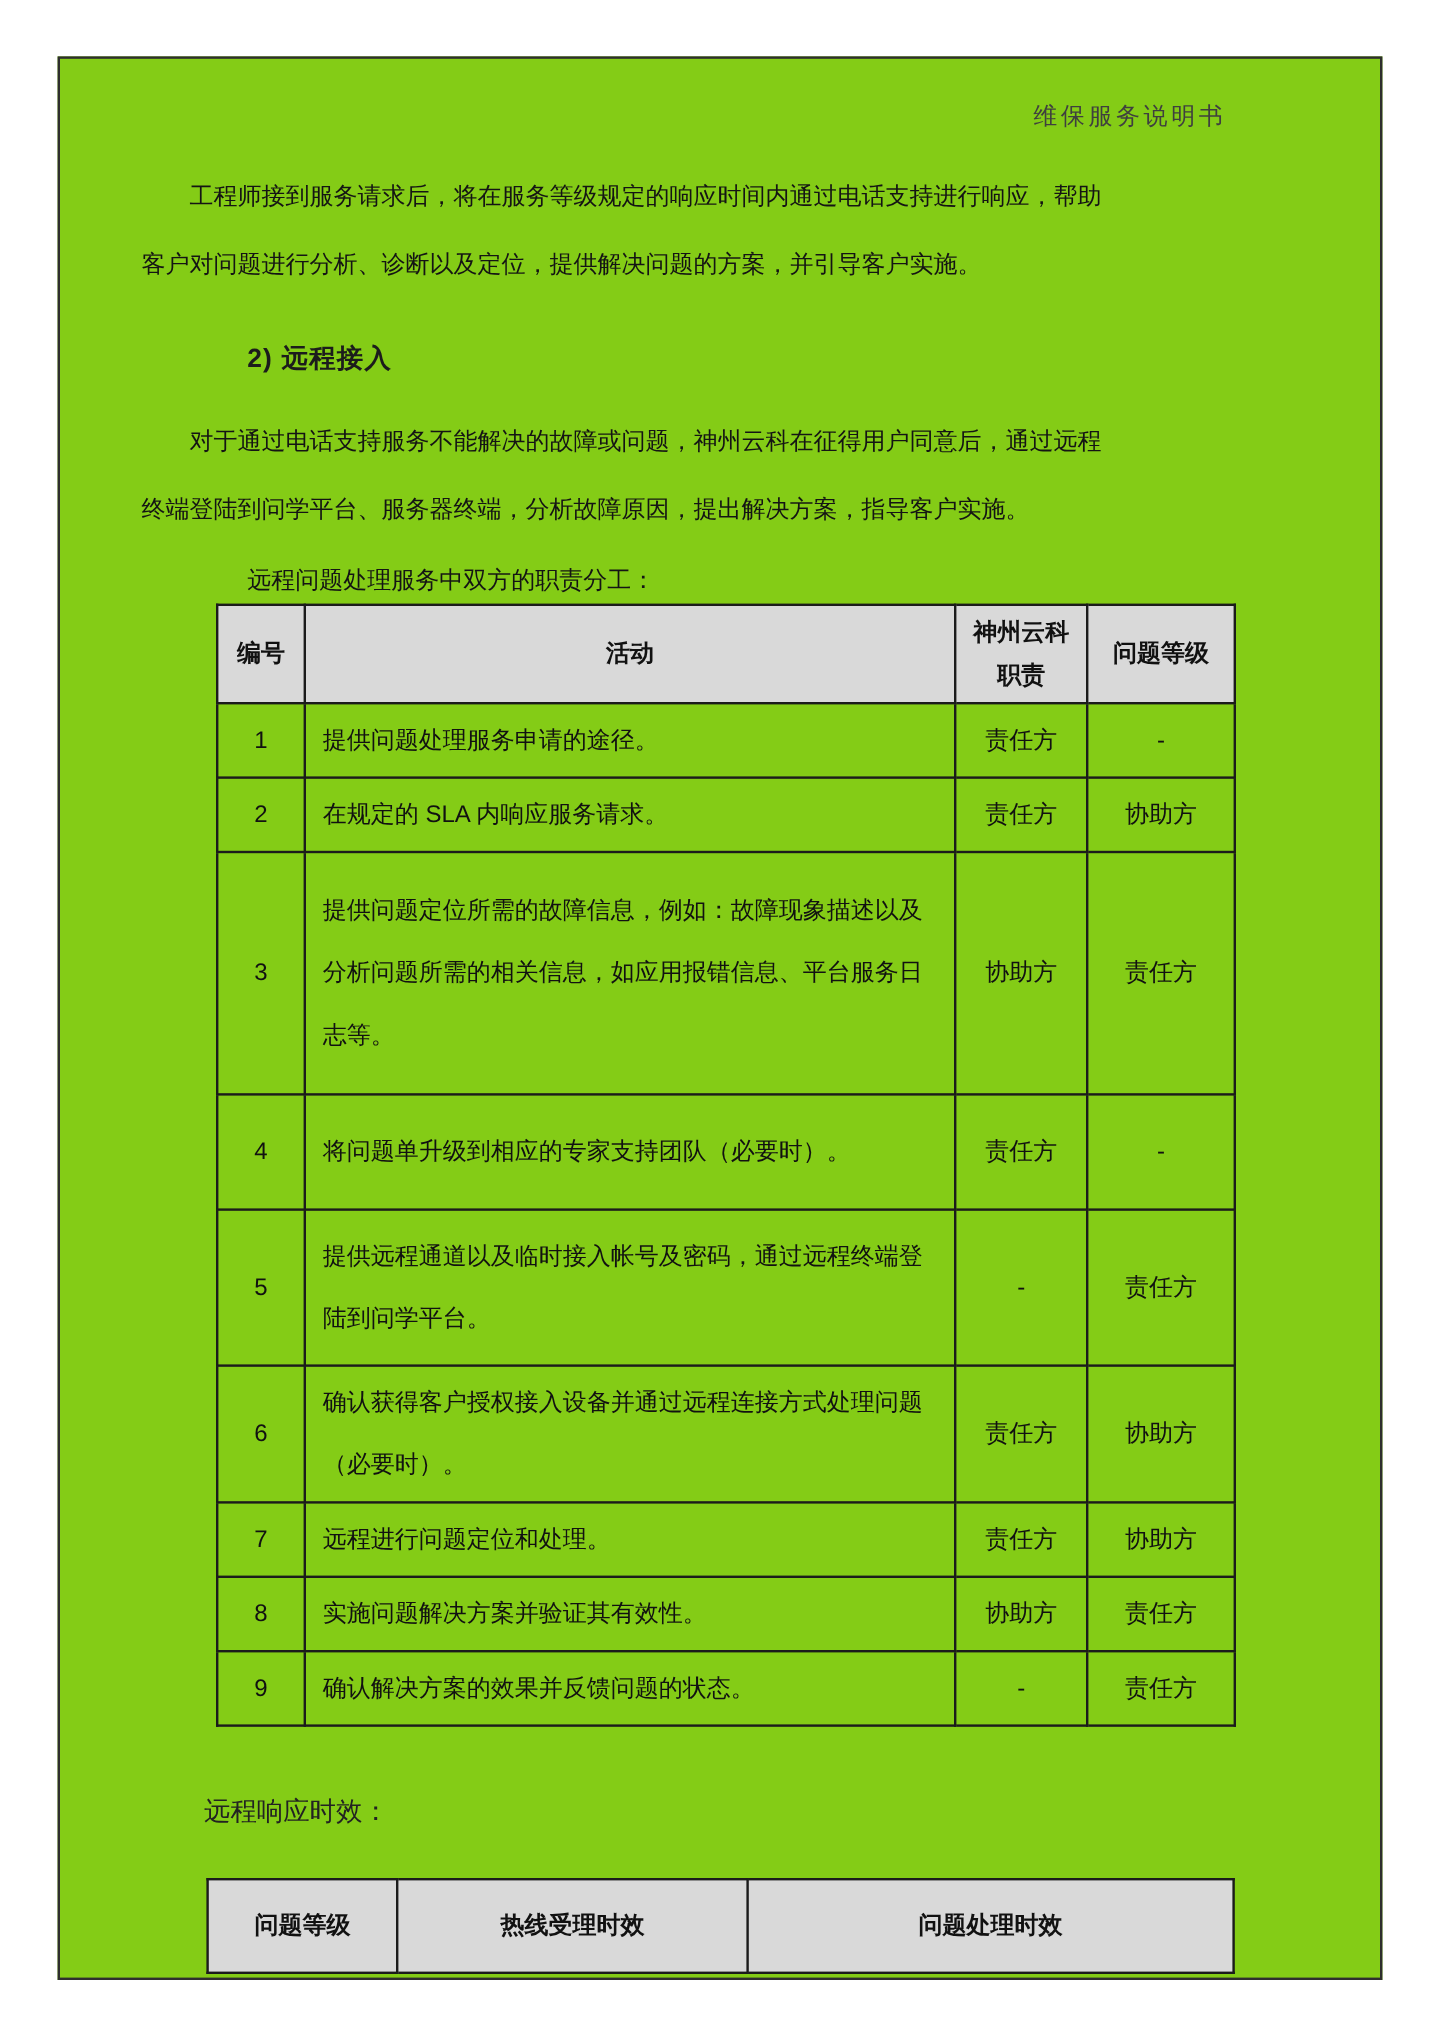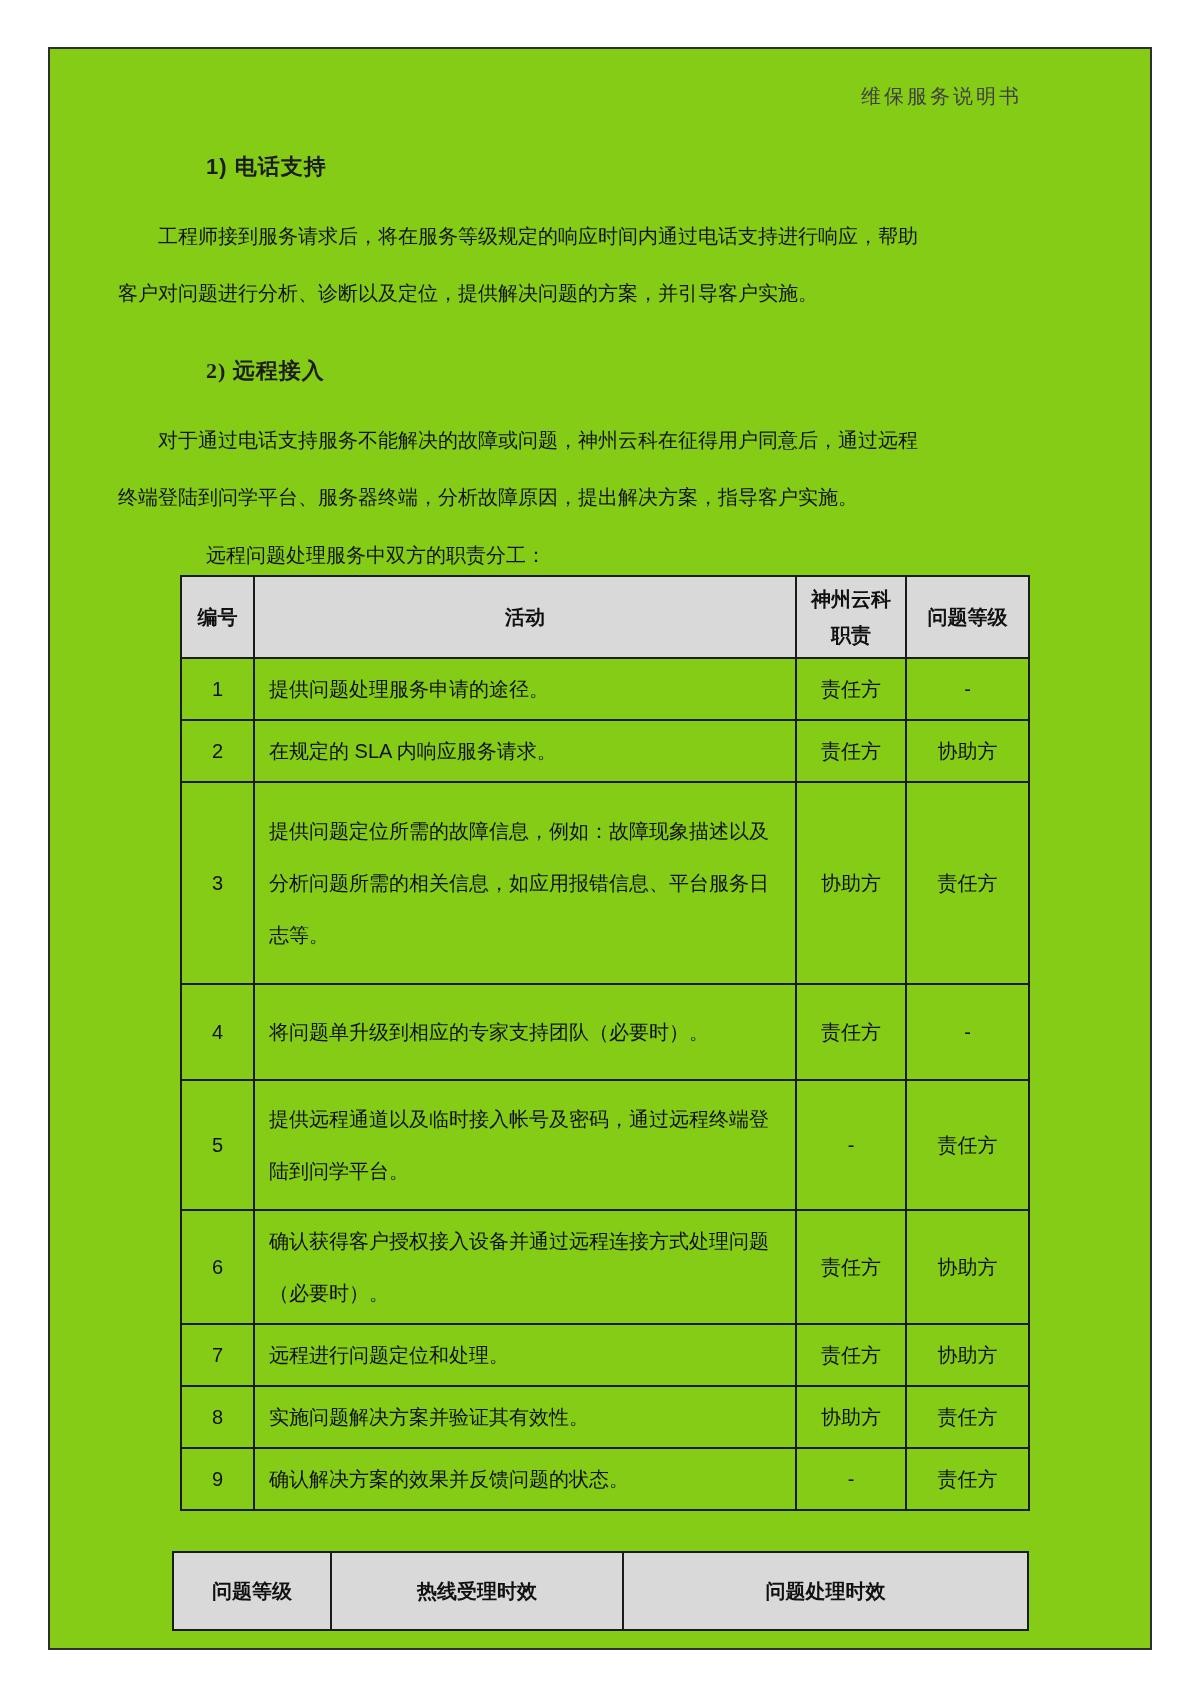--- a/index.html
+++ b/index.html
@@ -32,21 +32,21 @@
     font-size: 20px;
     letter-spacing: 3px;
     color: #3f3f3f;
   }
   .sec-heading {
     font-size: 22px;
     font-weight: bold;
     margin: 42px 0 0 156px;
     letter-spacing: 1px;
   }
-  .sec-heading.second { margin-top: 34px; font-family: Liberation Serif, serif; }
+  .sec-heading.second { margin-top: 34px; }
   .para {
     margin: 26px 0 0 68px;
     width: 800px;
     font-size: 20px;
     line-height: 57px;
     text-indent: 2em;
     text-align: justify;
     color: #141414;
   }
   .table-intro {
@@ -106,21 +106,20 @@
   .page-footer .num { font-weight: bold; }
   .page-footer .sep { font-weight: normal; margin: 0 10px; color: #333333; }
 </style>
 </head>
 <body>
 
 <div class="sheet">
 
   <div class="doc-header">维保服务说明书</div>
 
-  <div class="sec-heading">1) 电话支持</div>
   <div class="para">工程师接到服务请求后，将在服务等级规定的响应时间内通过电话支持进行响应，帮助客户对问题进行分析、诊断以及定位，提供解决问题的方案，并引导客户实施。</div>
 
   <div class="sec-heading second">2) 远程接入</div>
   <div class="para">对于通过电话支持服务不能解决的故障或问题，神州云科在征得用户同意后，通过远程终端登陆到问学平台、服务器终端，分析故障原因，提出解决方案，指导客户实施。</div>
 
   <div class="table-intro">远程问题处理服务中双方的职责分工：</div>
 
   <table class="doc-table resp">
     <colgroup>
       <col style="width:73px">
@@ -187,20 +186,21 @@
       </tr>
       <tr>
         <td>9</td>
         <td class="activity">确认解决方案的效果并反馈问题的状态。</td>
         <td>-</td>
         <td>责任方</td>
       </tr>
     </tbody>
   </table>
 
+  <div class="timing-label">远程响应时效：</div>
 
   <table class="doc-table timing">
     <colgroup>
       <col style="width:158px">
       <col style="width:292px">
       <col style="width:405px">
     </colgroup>
     <thead>
       <tr>
         <th>问题等级</th>

